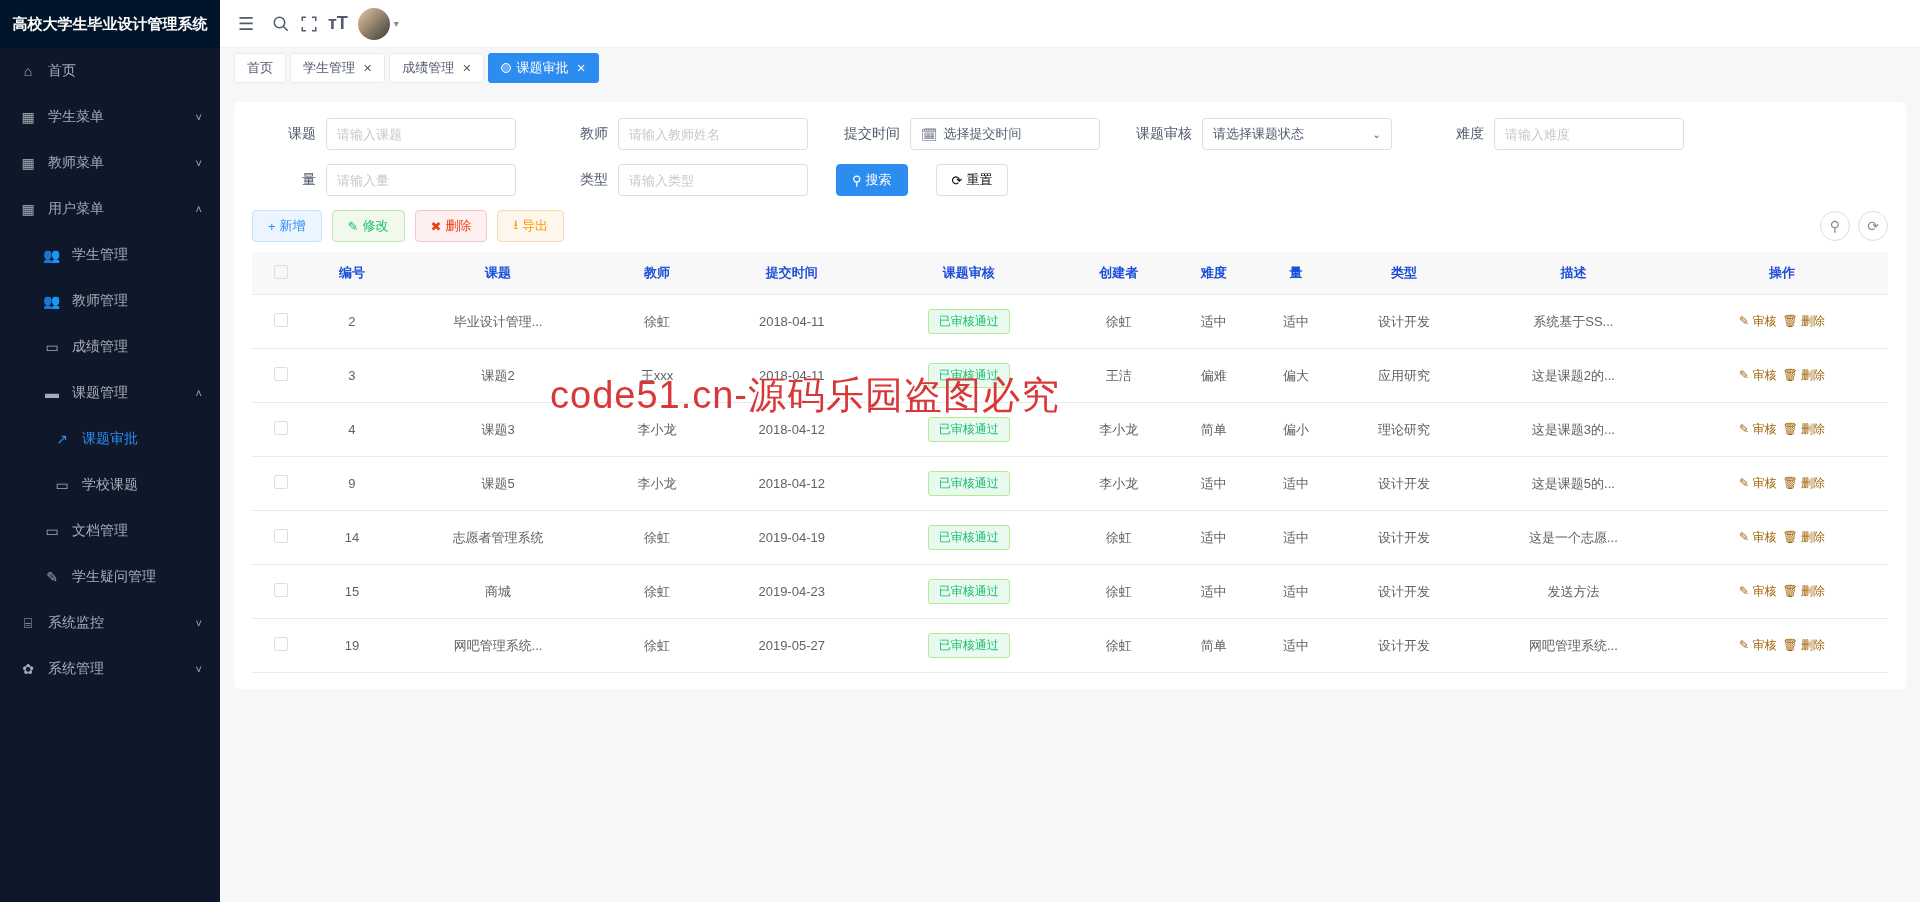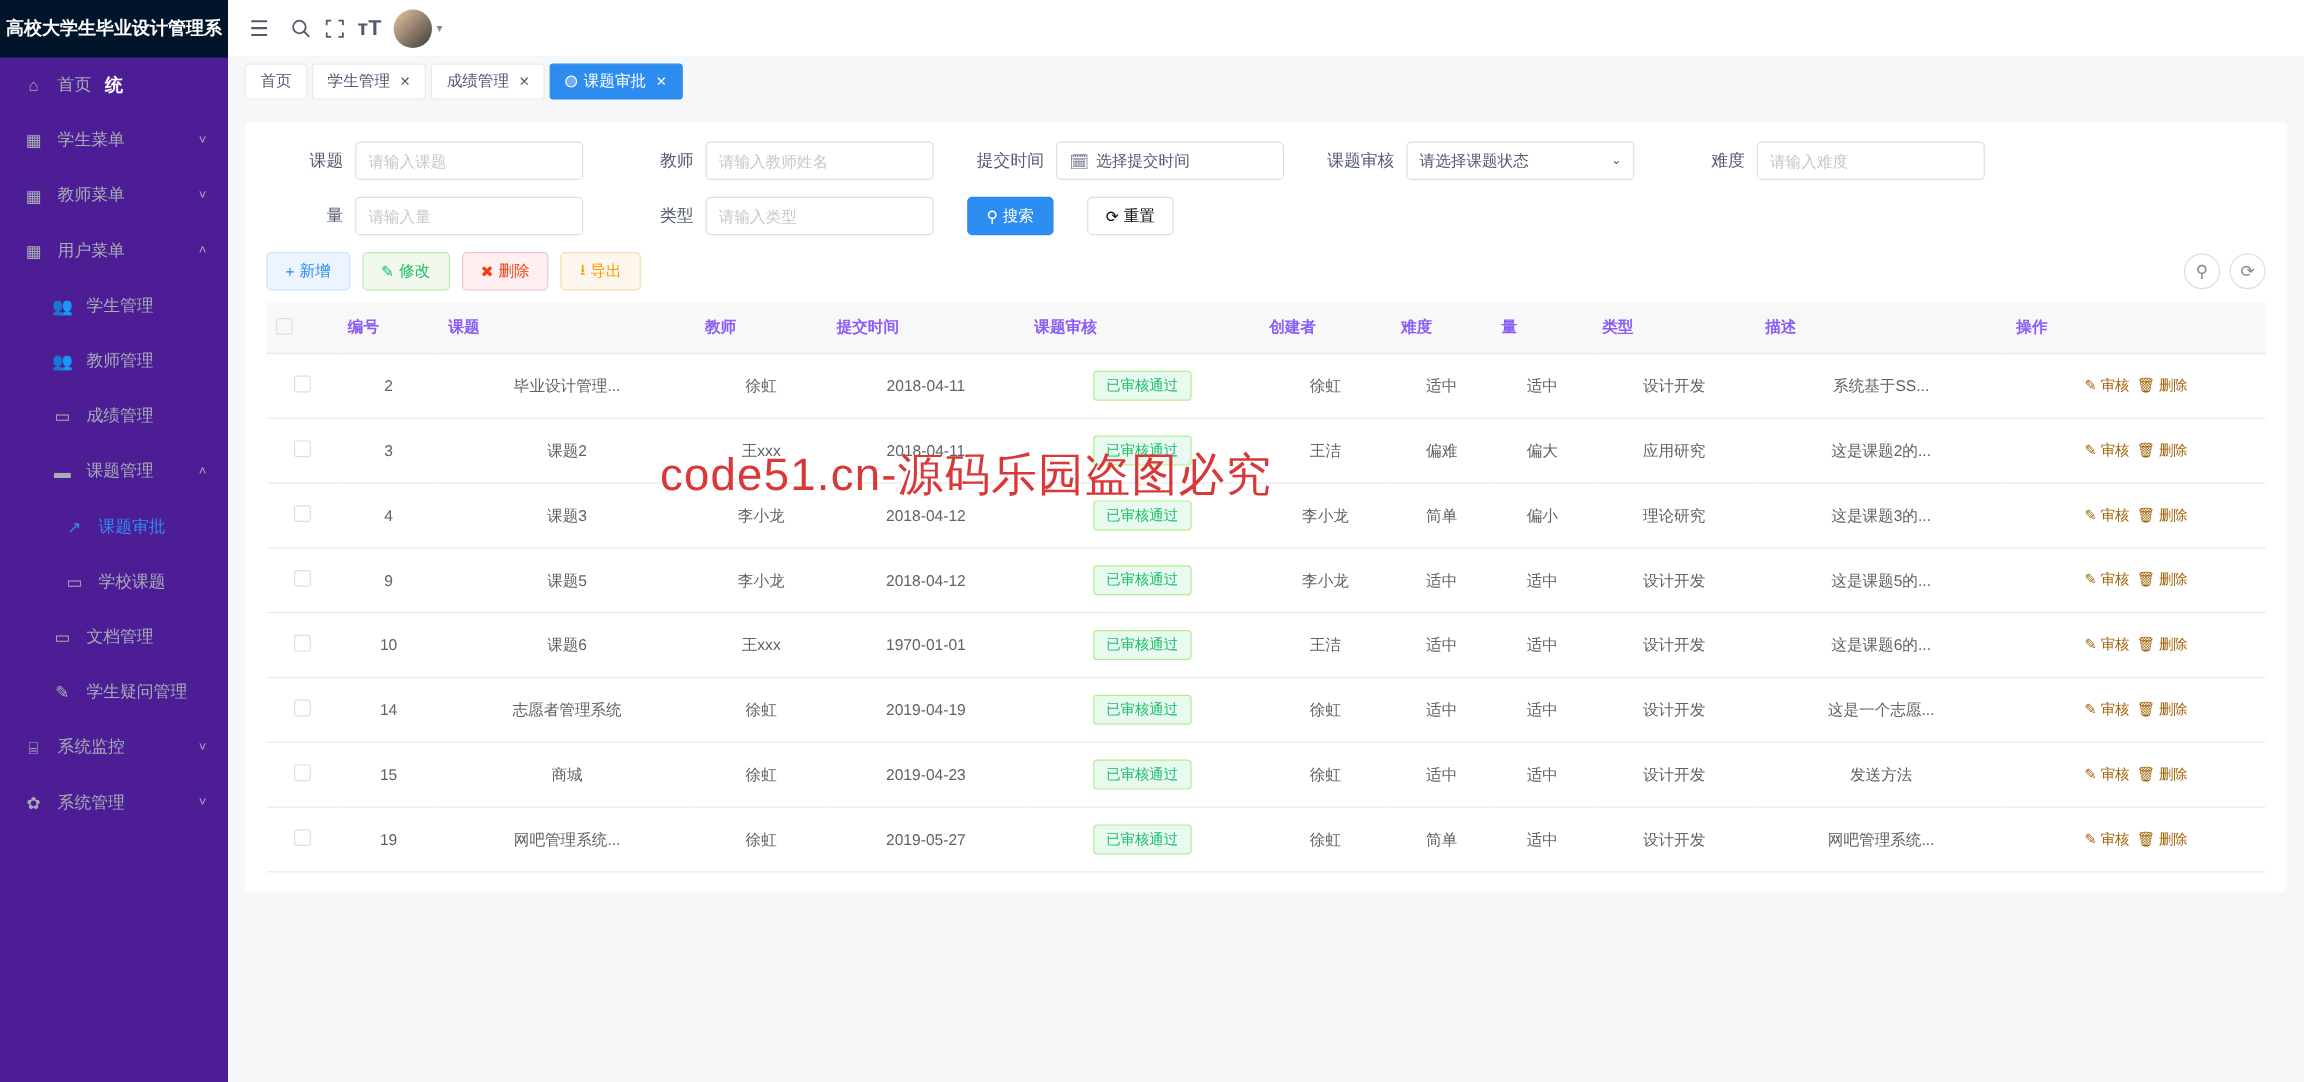--- a/index.html
+++ b/index.html
@@ -1,18 +1,18 @@
 <!DOCTYPE html>
 <html><head>
 <meta charset="utf-8">
 <style>
 * { margin:0; padding:0; box-sizing:border-box; }
 body { font-family:"Microsoft YaHei",Arial,sans-serif; font-size:14px; color:#515a6e; background:#f5f7f9; overflow:hidden; }
 .app { display:flex; height:902px; width:1920px; }
-.sidebar { width:190px; background:#4c1d95; color:#a6adb4; flex-shrink:0; overflow-y:auto; }
+.sidebar { width:220px; background:#0f172a; color:#a6adb4; flex-shrink:0; overflow-y:auto; }
 .logo { height:48px; line-height:48px; text-align:center; color:#fff; font-size:15px; font-weight:bold; background:#001529; }
 .menu-item { padding:14px 20px; display:flex; align-items:center; cursor:pointer; position:relative; }
 .menu-item.sub { padding-left:44px; }
 .menu-item.sub2 { padding-left:54px; }
 .menu-item .icon { width:16px; margin-right:12px; display:inline-flex; align-items:center; justify-content:center; }
 .menu-item .arrow { position:absolute; right:18px; font-size:11px; }
 .menu-item.active { color:#2d8cf0; }
 .main { flex:1; display:flex; flex-direction:column; background:#f5f7f9; overflow:hidden; }
 .header { height:48px; background:#fff; display:flex; align-items:center; padding:0 14px; border-bottom:1px solid #f0f0f0; }
 .hamburger { width:24px; height:24px; cursor:pointer; display:flex; align-items:center; justify-content:center; margin-right:14px; font-size:18px; }
@@ -39,21 +39,21 @@
 .btn { height:32px; padding:0 15px; border-radius:4px; border:1px solid #dcdee2; background:#fff; cursor:pointer; font-size:13px; display:inline-flex; align-items:center; gap:4px; }
 .btn.primary { background:#2d8cf0; border-color:#2d8cf0; color:#fff; }
 .action-bar { display:flex; align-items:center; gap:10px; margin-bottom:10px; }
 .btn.ghost-blue { color:#2d8cf0; border-color:#c6e2ff; background:#ecf5ff; }
 .btn.ghost-green { color:#19be6b; border-color:#c2e7b0; background:#f0f9eb; }
 .btn.ghost-red { color:#ed4014; border-color:#fbc4c4; background:#fef0f0; }
 .btn.ghost-yellow { color:#ff9900; border-color:#f5dab1; background:#fdf6ec; }
 .action-right { margin-left:auto; display:flex; gap:8px; }
 .circle-btn { width:30px; height:30px; border-radius:50%; border:1px solid #dcdee2; background:#fff; display:flex; align-items:center; justify-content:center; cursor:pointer; font-size:14px; color:#888; }
 table { width:100%; border-collapse:collapse; font-size:13px; }
-th { background:#f8f8f9; padding:12px 8px; text-align:left; font-weight:600; color:#8b5cf6; border-bottom:1px solid #e8eaec; }
+th { background:#f8f8f9; padding:12px 8px; text-align:center; font-weight:600; color:#1d4ed8; border-bottom:1px solid #e8eaec; }
 td { padding:14px 8px; text-align:center; border-bottom:1px solid #e8eaec; color:#606266; }
 .checkbox { width:14px; height:14px; border:1px solid #dcdee2; border-radius:2px; display:inline-block; cursor:pointer; }
 .tag-green { background:#e8f9f0; color:#19be6b; border:1px solid #b7eb8f; padding:3px 10px; border-radius:3px; font-size:12px; display:inline-block; }
 .link { color:#a16207; cursor:pointer; margin:16px 3px; font-size:12px; }
 .watermark { position:absolute; top:370px; left:550px; font-size:38px; color:#d93838; font-weight:500; pointer-events:none; z-index:100; letter-spacing:1px; }
 .ellip { max-width:110px; white-space:nowrap; overflow:hidden; text-overflow:ellipsis; display:inline-block; vertical-align:middle; }
 </style>
 </head>
 <body>
 
@@ -306,34 +306,20 @@
                 <td><span class="tag-green">已审核通过</span></td>
                 <td>李小龙</td>
                 <td>适中</td>
                 <td>适中</td>
                 <td>设计开发</td>
                 <td><span class="ellip">这是课题5的...</span></td>
                 <td><span class="link">✎ 审核</span><span class="link">🗑 删除</span></td>
               </tr>
               <tr>
                 <td><span class="checkbox"></span></td>
-                <td>10</td>
-                <td><span class="ellip">课题6</span></td>
-                <td>王xxx</td>
-                <td>1970-01-01</td>
-                <td><span class="tag-green">已审核通过</span></td>
-                <td>王洁</td>
-                <td>适中</td>
-                <td>适中</td>
-                <td>设计开发</td>
-                <td><span class="ellip">这是课题6的...</span></td>
-                <td><span class="link">✎ 审核</span><span class="link">🗑 删除</span></td>
-              </tr>
-              <tr>
-                <td><span class="checkbox"></span></td>
                 <td>14</td>
                 <td><span class="ellip">志愿者管理系统</span></td>
                 <td>徐虹</td>
                 <td>2019-04-19</td>
                 <td><span class="tag-green">已审核通过</span></td>
                 <td>徐虹</td>
                 <td>适中</td>
                 <td>适中</td>
                 <td>设计开发</td>
                 <td><span class="ellip">这是一个志愿...</span></td>

